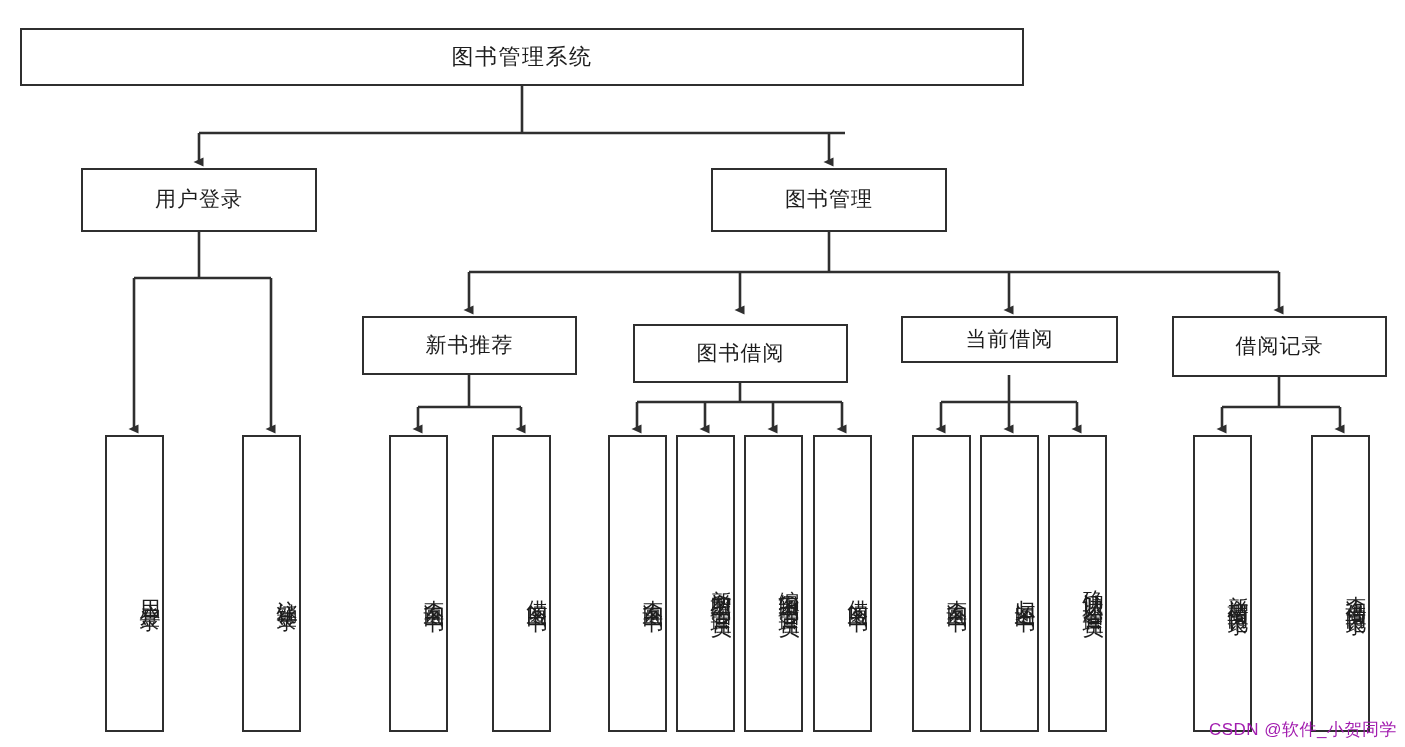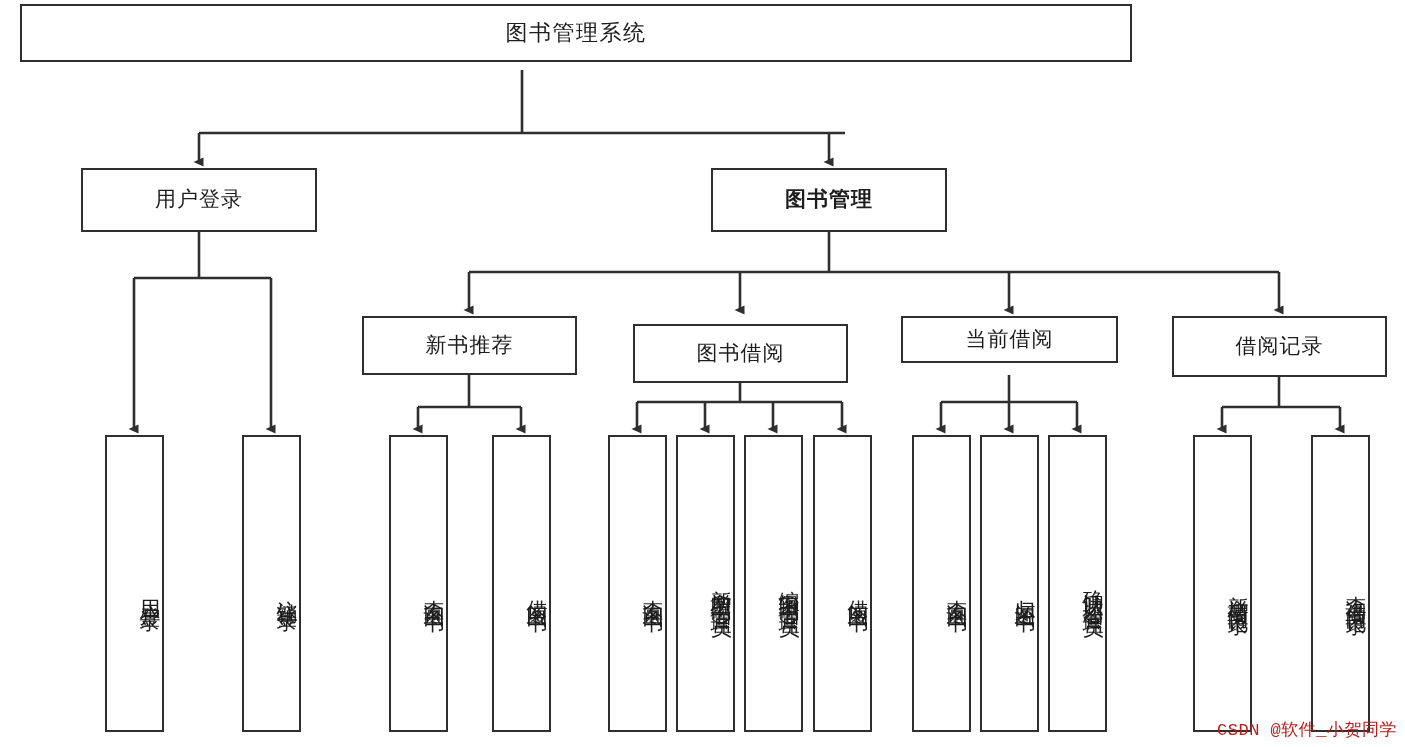--- a/index.html
+++ b/index.html
@@ -52,25 +52,25 @@
   }
   .root-title {
     font-size: 22px;
     letter-spacing: 1.5px;
   }
   #watermark {
     position: absolute;
     right: 8px;
     bottom: 6px;
     font-size: 17px;
-    color: #b91c1c;
+    color: #a21caf;
     letter-spacing: 0.5px;
     white-space: nowrap;
     z-index: 5;
-    font-family: Liberation Mono, monospace;
+    font-family: Liberation Sans, sans-serif;
   }
 </style>
 </head>
 <body>
 
 <div id="canvas">
 
   <svg id="svg-layer" viewBox="0 0 1405 747" xmlns="http://www.w3.org/2000/svg">
     <defs>
       <marker id="arrow" markerWidth="12" markerHeight="12" refX="5.5" refY="5.5" orient="auto" markerUnits="userSpaceOnUse">
@@ -114,25 +114,25 @@
       <path d="M1009,402 L1009,429" marker-end="url(#arrow)"></path>
       <path d="M1077,402 L1077,429" marker-end="url(#arrow)"></path>
 
       <path d="M1279,375 L1279,407"></path>
       <path d="M1222,407 L1340,407"></path>
       <path d="M1222,407 L1222,429" marker-end="url(#arrow)"></path>
       <path d="M1340,407 L1340,429" marker-end="url(#arrow)"></path>
     </g>
   </svg>
 
-  <div class="node node-h root-title" style="left:20px; top:4px; width:1112px; height:58px;">图书管理系统</div>
+  <div class="node node-h root-title" style="left:20px; top:28px; width:1004px; height:58px;">图书管理系统</div>
 
   <div class="node node-h" style="left:81px; top:168px; width:236px; height:64px;">用户登录</div>
 
-  <div class="node node-h" style="left:711px; top:168px; width:236px; height:64px;font-weight:bold;">图书管理</div>
+  <div class="node node-h" style="left:711px; top:168px; width:236px; height:64px;">图书管理</div>
 
   <div class="node node-h" style="left:362px; top:316px; width:215px; height:59px;">新书推荐</div>
 
   <div class="node node-h" style="left:633px; top:316px; width:215px; height:59px;margin-top:8px;">图书借阅</div>
 
   <div class="node node-h" style="left:901px; top:316px; width:217px; height:47px;">当前借阅</div>
 
   <div class="node node-h" style="left:1172px; top:316px; width:215px; height:61px;">借阅记录</div>
 
   <div class="node node-v" style="left:105px; top:435px; width:59px; height:297px;">用户登录</div>

